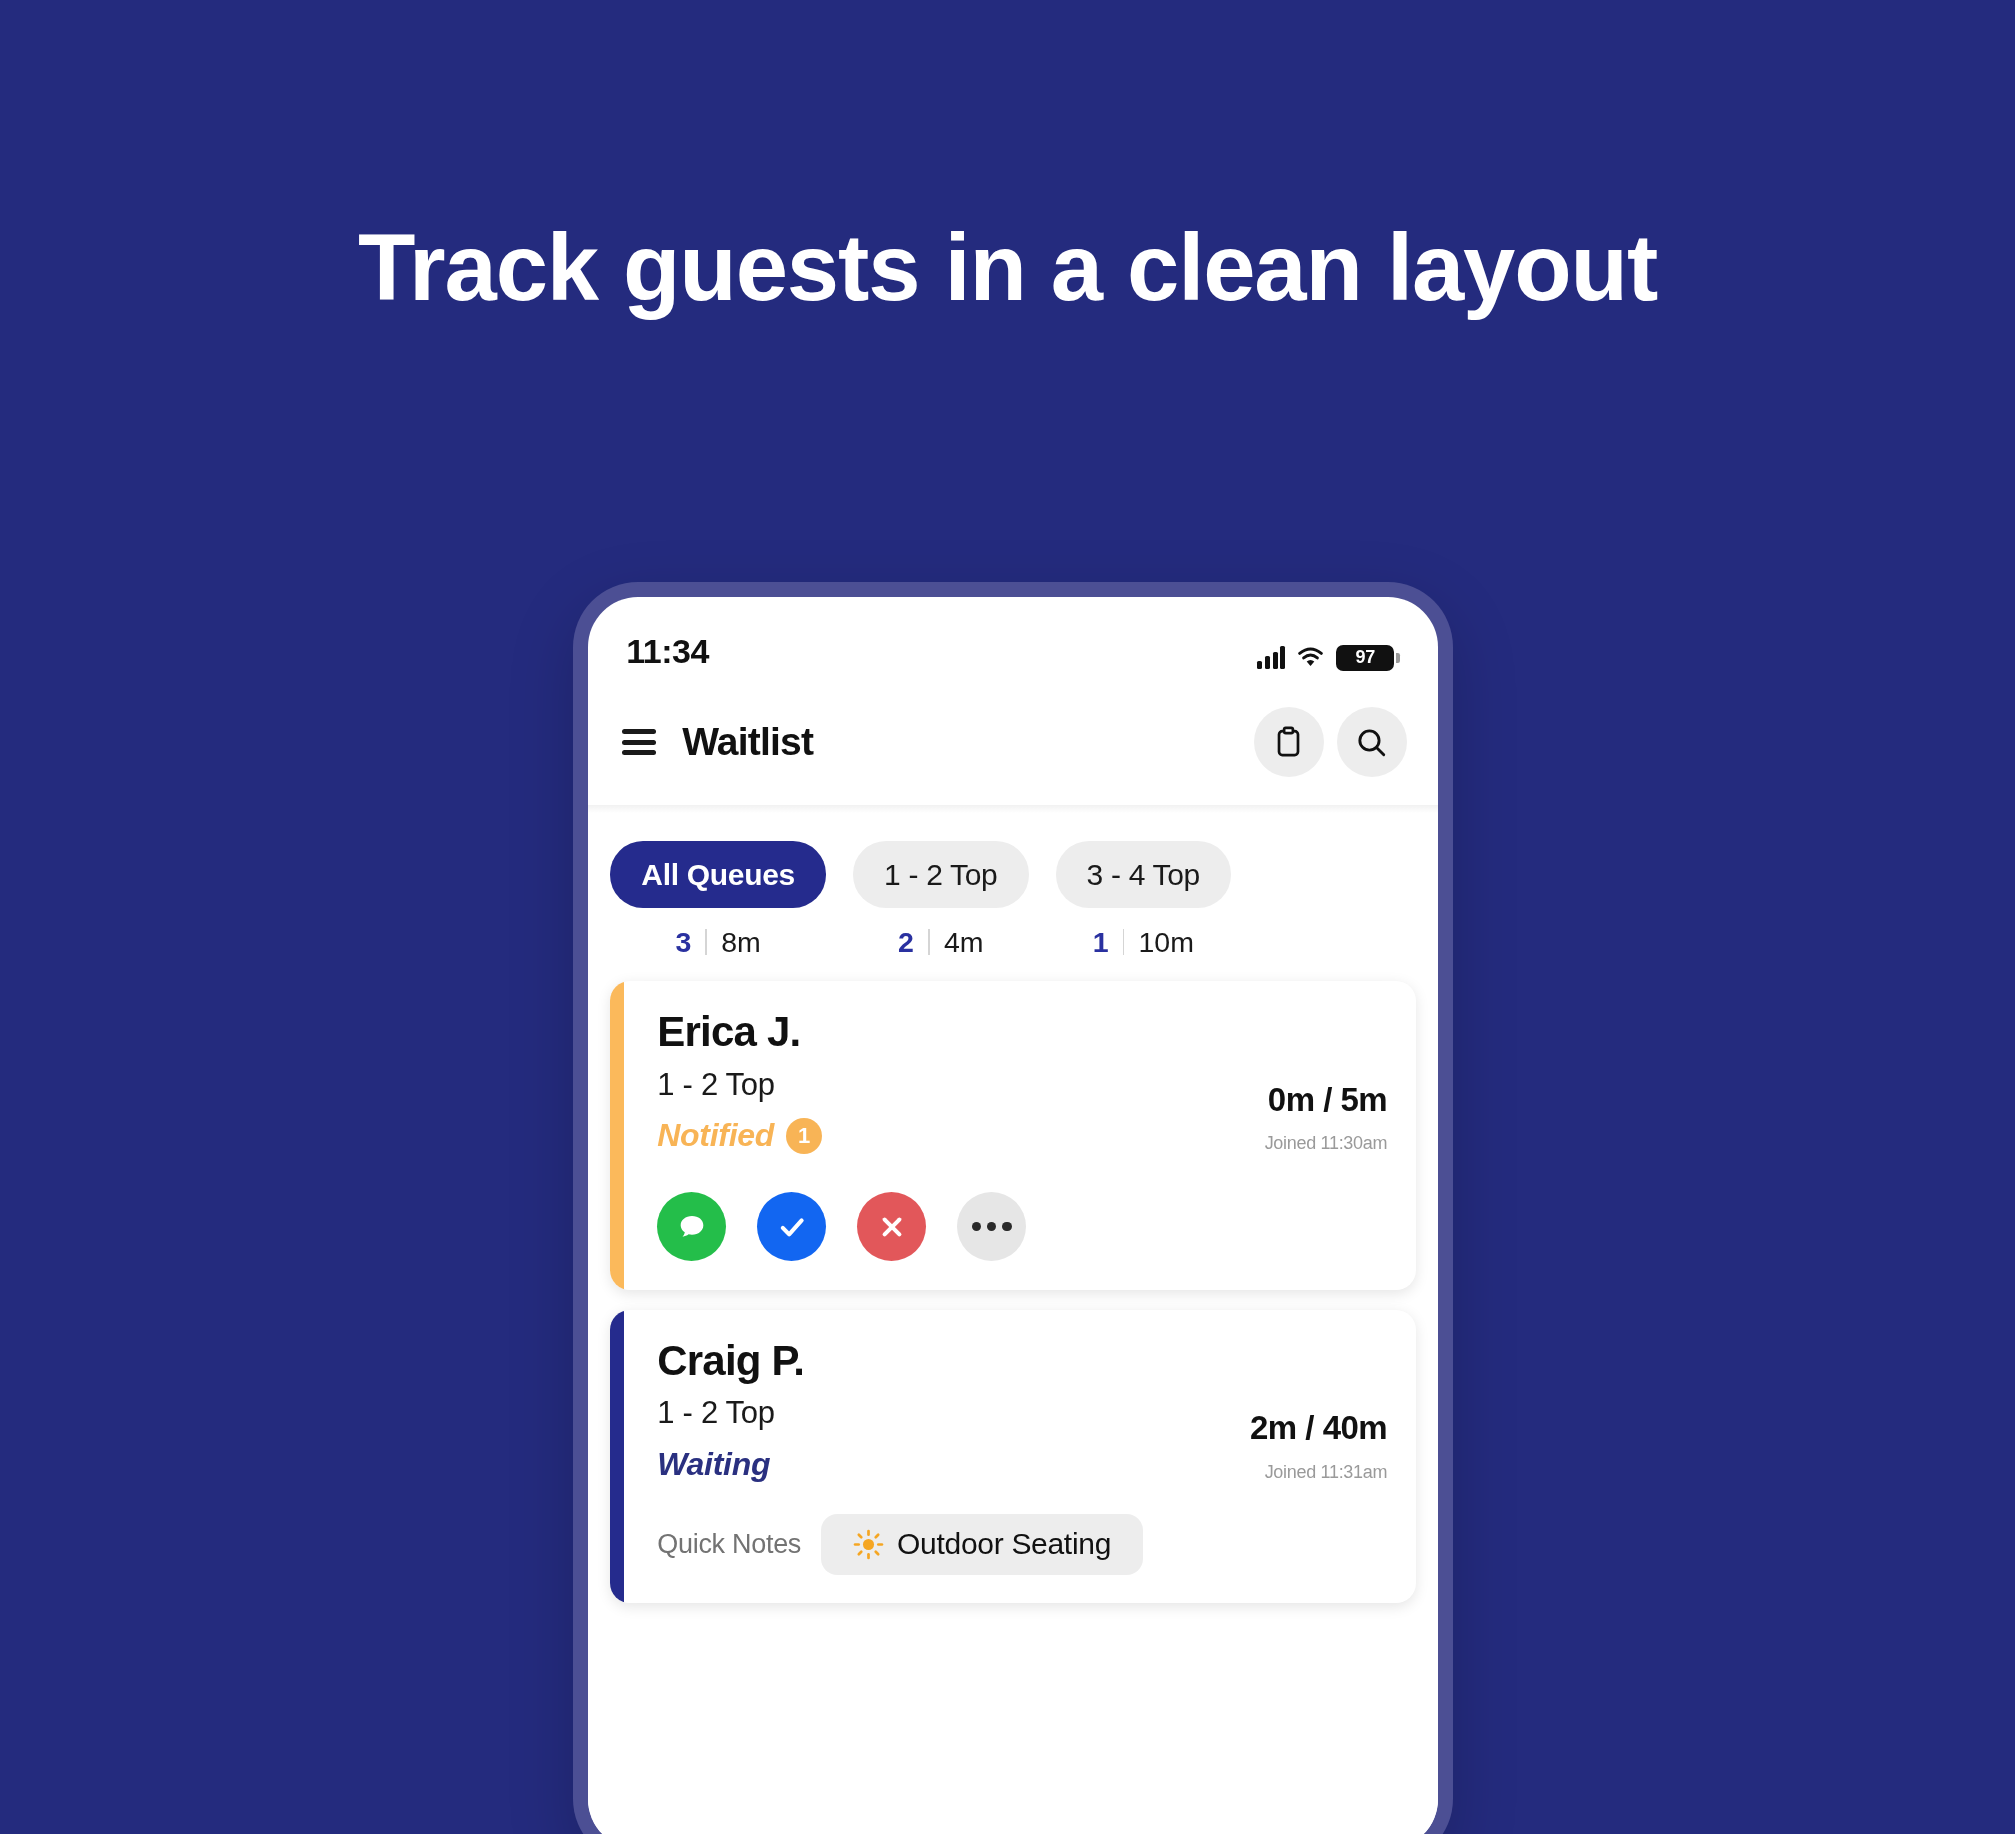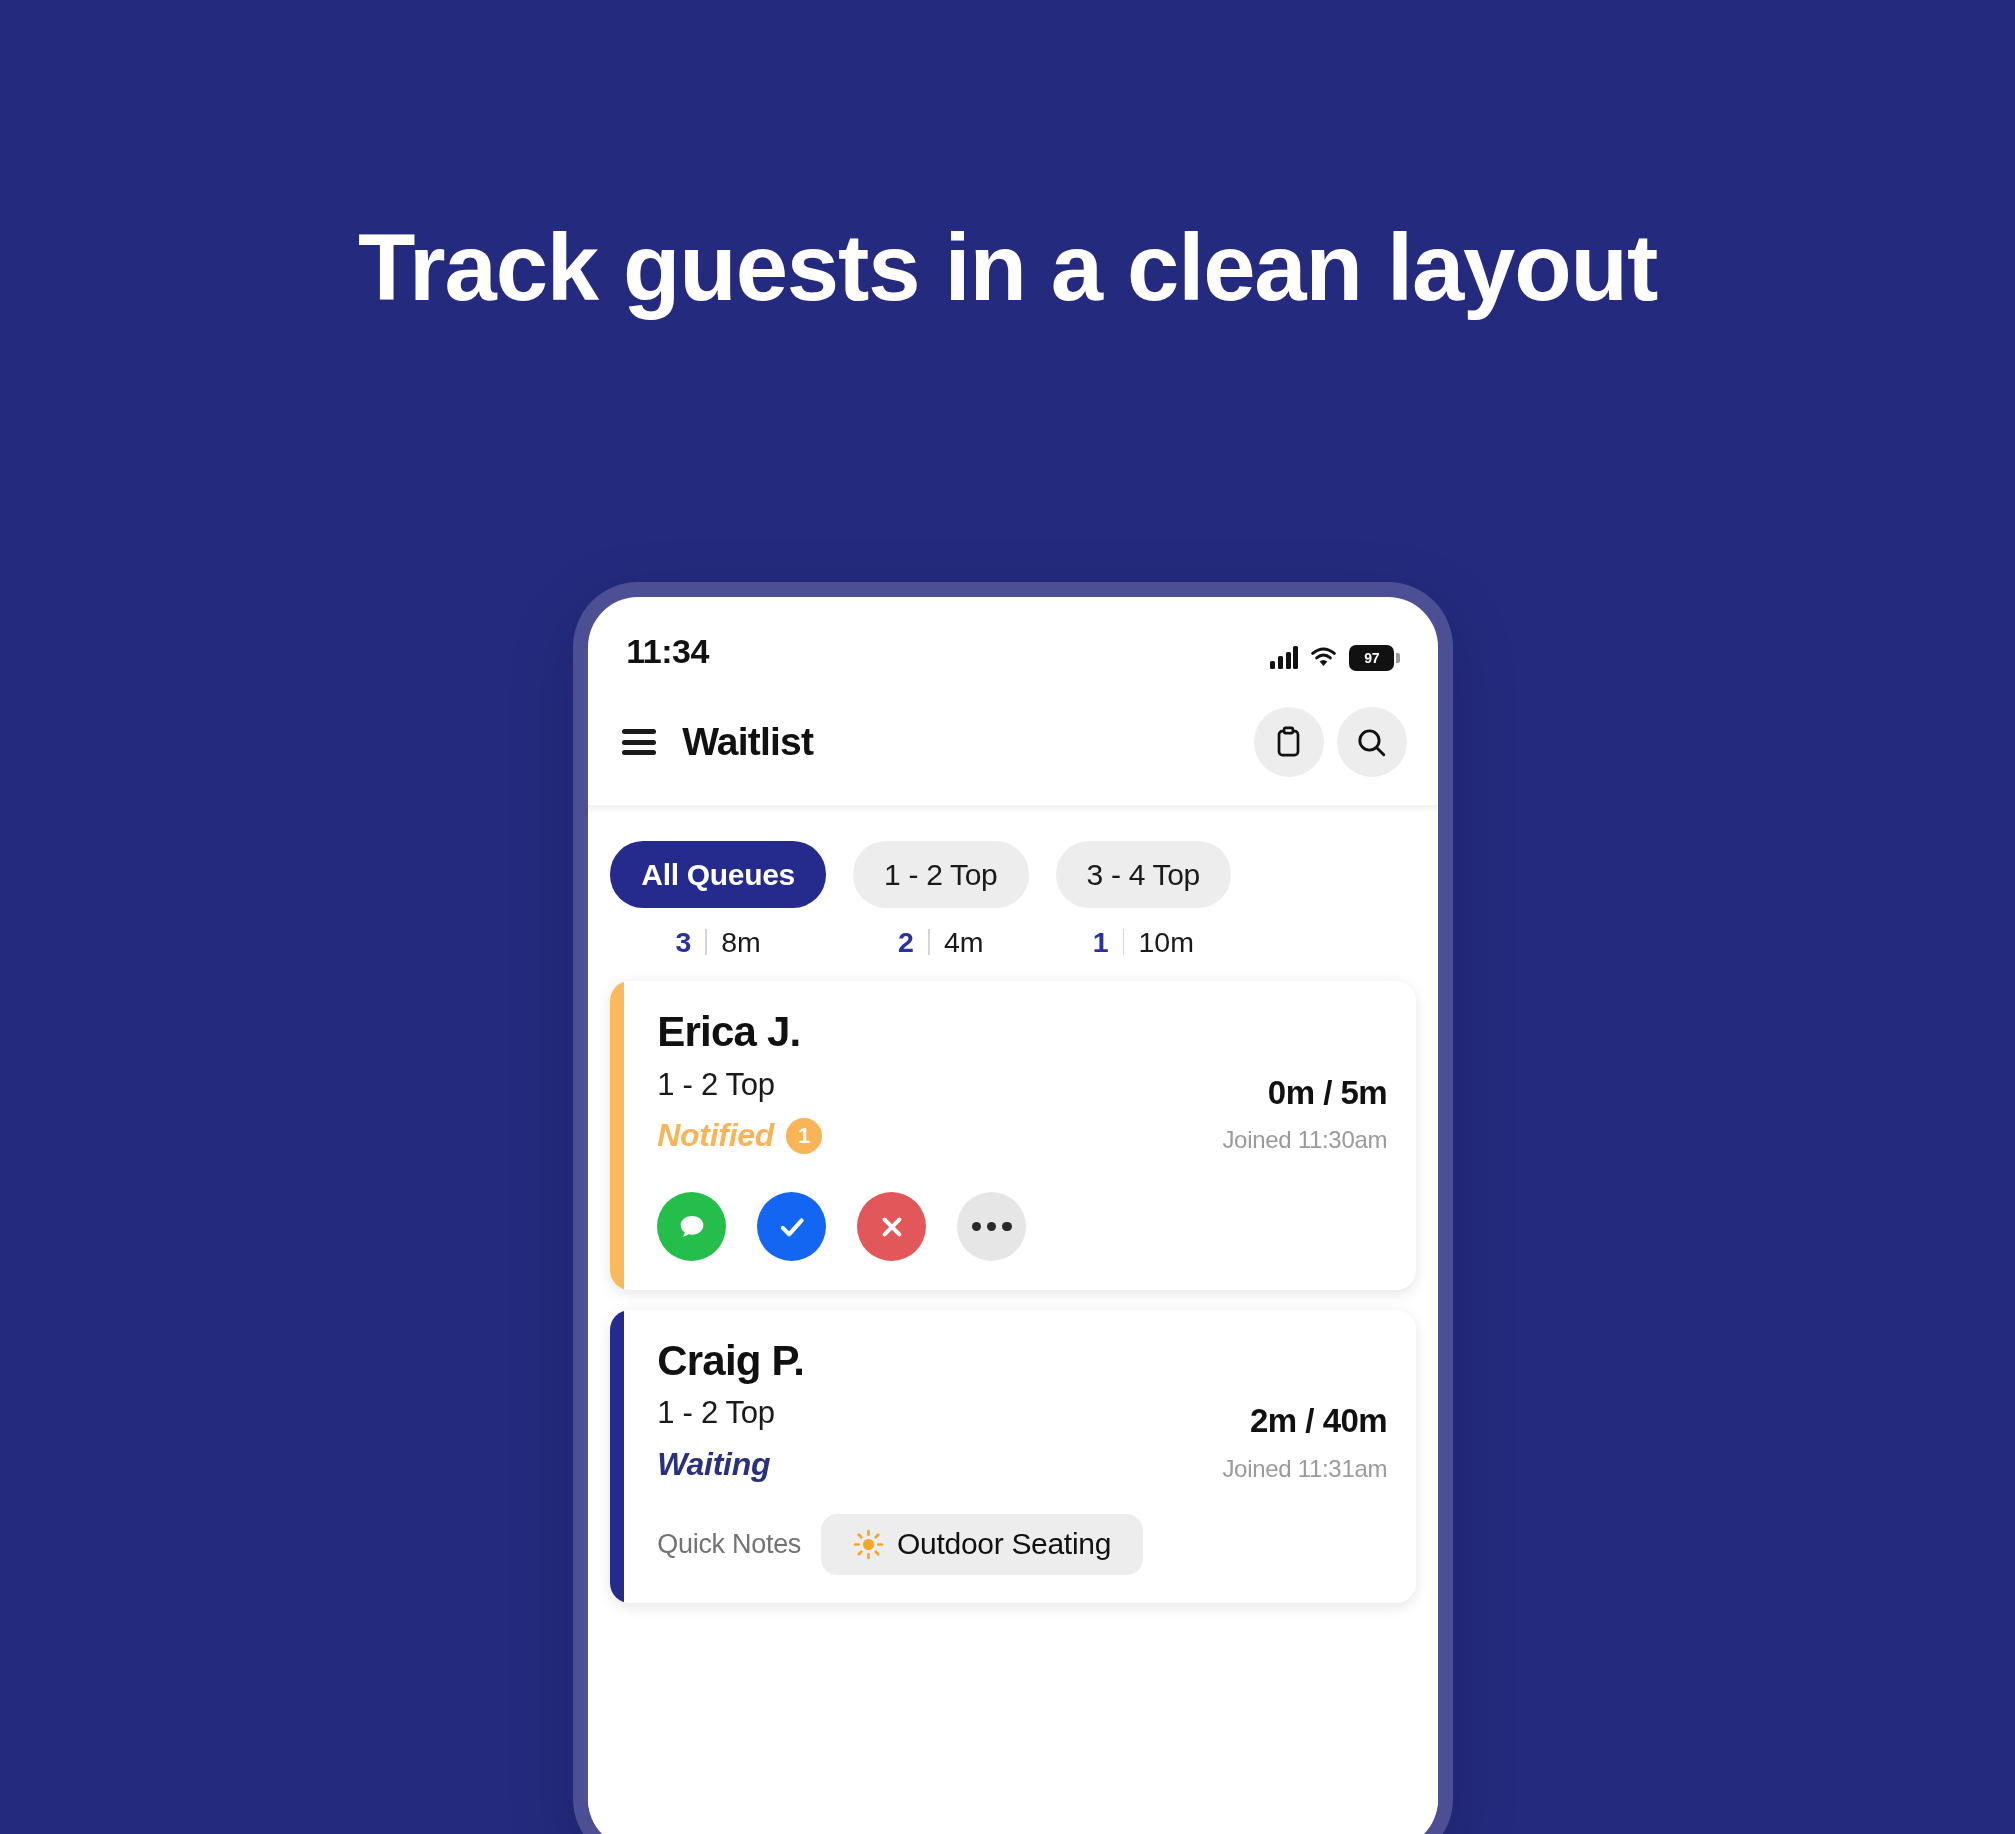--- a/index.html
+++ b/index.html
@@ -93,29 +93,29 @@
   .signal-bars i:nth-child(3) { height: 17.5px; }
   .signal-bars i:nth-child(4) { height: 23px; }
 
   .wifi-icon { width: 27px; height: 23px; display: block; }
 
   .battery {
     display: flex;
     align-items: center;
   }
   .battery-body {
-    width: 45px;
+    width: 58px;
     height: 26px;
     background: #111111;
     border-radius: 7.1px;
     display: flex;
     align-items: center;
     justify-content: center;
     color: #FFFFFF;
-    font-size: 14px;
+    font-size: 18px;
     font-weight: 700;
     letter-spacing: -0.3px;
   }
   .battery-cap {
     width: 3.8px;
     height: 10px;
     background: #9a9a9a;
     border-radius: 0 2.2px 2.2px 0;
     margin-left: 1.6px;
   }
@@ -308,21 +308,21 @@
     flex: 0 0 auto;
   }
   .time-pair {
     font-size: 33px;
     font-weight: 700;
     color: #111111;
     letter-spacing: -0.5px;
     white-space: nowrap;
   }
   .joined-time {
-    font-size: 24px;
+    font-size: 18px;
     font-weight: 400;
     color: #9A9A9A;
     margin-top: 14.2px;
     letter-spacing: -0.3px;
     white-space: nowrap;
   }
 
   .actions-row {
     display: flex;
     gap: 31px;

